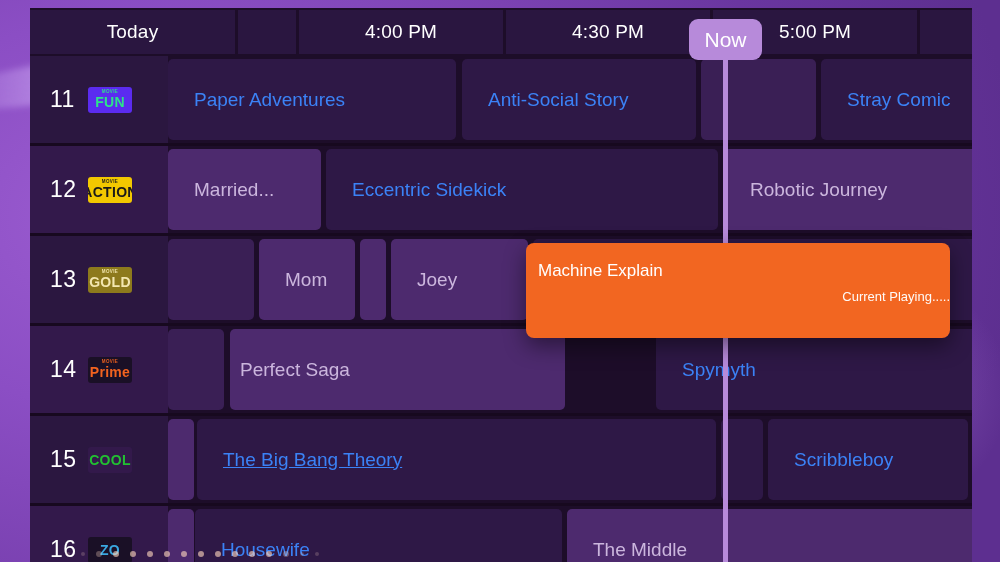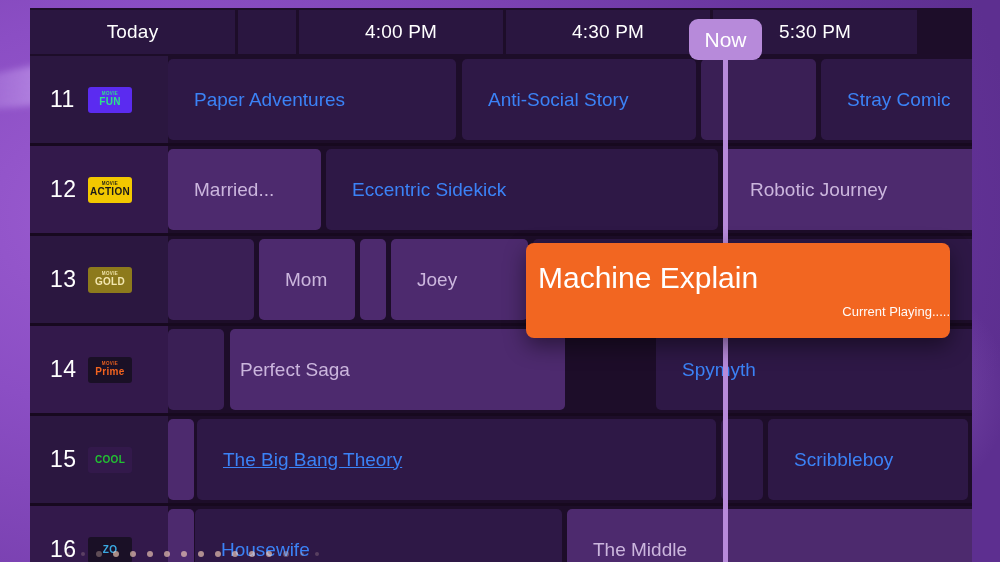--- a/index.html
+++ b/index.html
@@ -127,21 +127,21 @@
     line-height:1;
     overflow:hidden;
   }
   .ch-logo .top {
     font-size:4.5px;
     letter-spacing:.4px;
     font-weight:bold;
     opacity:.95;
   }
   .ch-logo .main {
-    font-size:10px;
+    font-size:14px;
     font-weight:bold;
     letter-spacing:.3px;
   }
 
   .row-progs {
     position:relative;
     flex:1 1 auto;
     background:#1d0d29;
   }
   .prog {
@@ -168,21 +168,21 @@
     left:496px; top:235px;
     width:424px; height:95px;
     background:#f26621;
     border-radius:8px;
     padding:18px 0 0 12px;
     box-shadow:0 8px 22px rgba(0,0,0,.45);
     z-index:38;
   }
   #current-card .cc-title {
     color:#ffffff;
-    font-size:30px;
+    font-size:17px;
     line-height:1.15;
     margin-bottom:8px;
   }
   #current-card .cc-sub {
     color:#ffffff;
     font-size:13px;
     opacity:.97;
     text-align:right;
   }
 
@@ -209,20 +209,21 @@
 <div class="bg-streak"></div>
 <div class="bg-streak2"></div>
 
 <div id="guide-panel">
 
   <div id="time-header">
     <div class="time-cell today">Today</div>
     <div class="time-cell gap"></div>
     <div class="time-cell slot">4:00 PM</div>
     <div class="time-cell slot">4:30 PM</div>
+    <div class="time-cell slot">5:00 PM</div>
     <div class="time-cell slot">5:30 PM</div>
   </div>
 
   <div id="rows">
       <div class="row">
         <div class="row-head">
           <div class="ch-num">11</div>
           <div class="ch-logo" style="background: rgb(91, 43, 240); color: rgb(45, 227, 138);">
             <span class="top">MOVIE</span>
             <span class="main">FUN</span>

